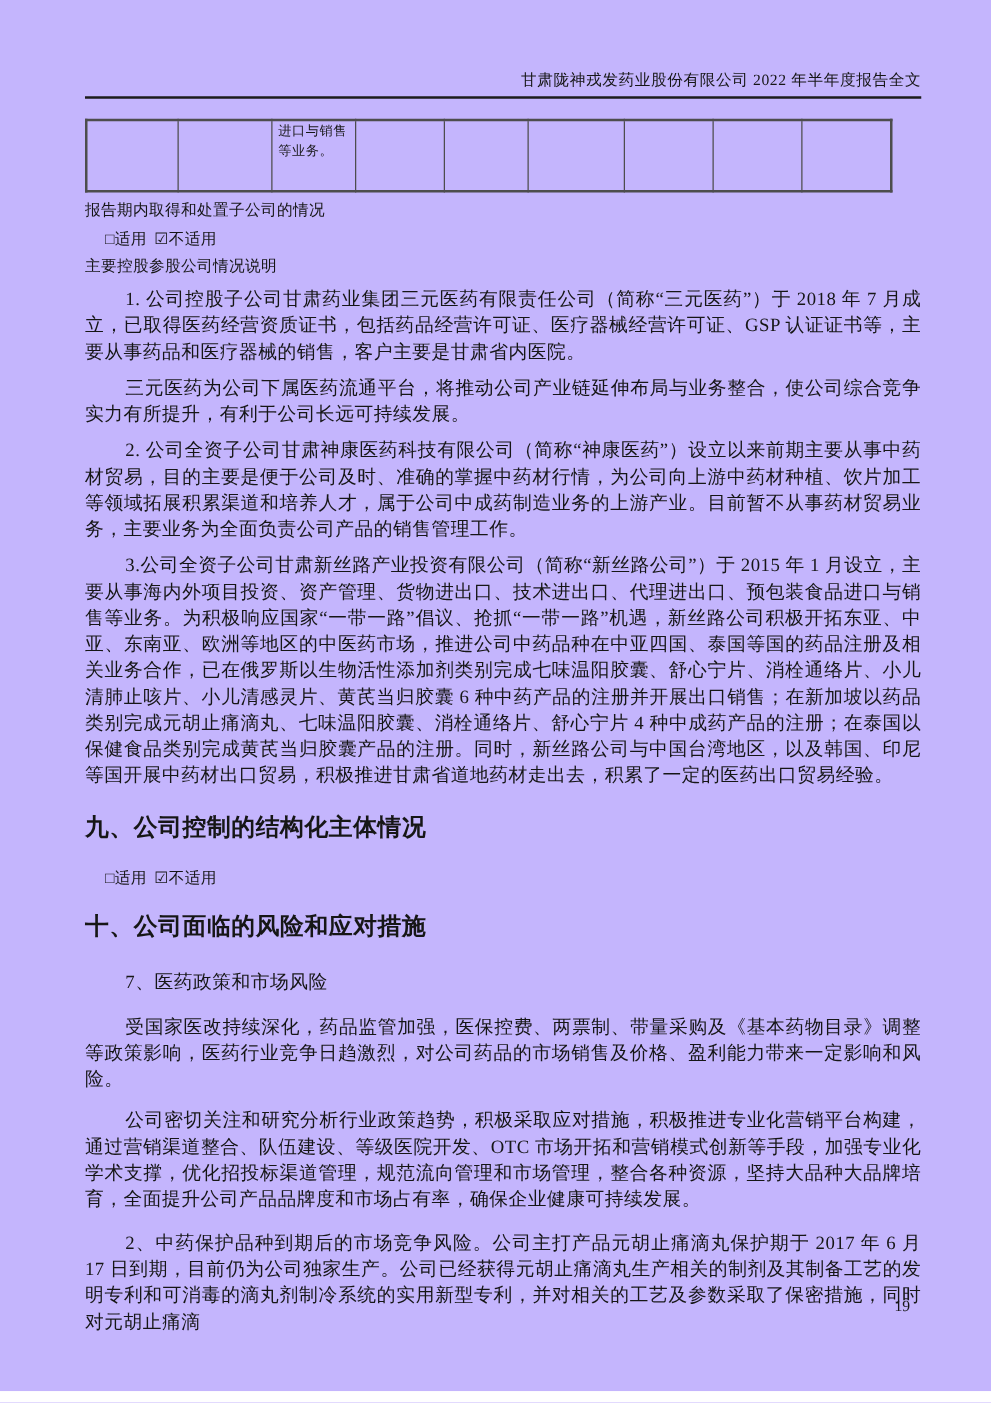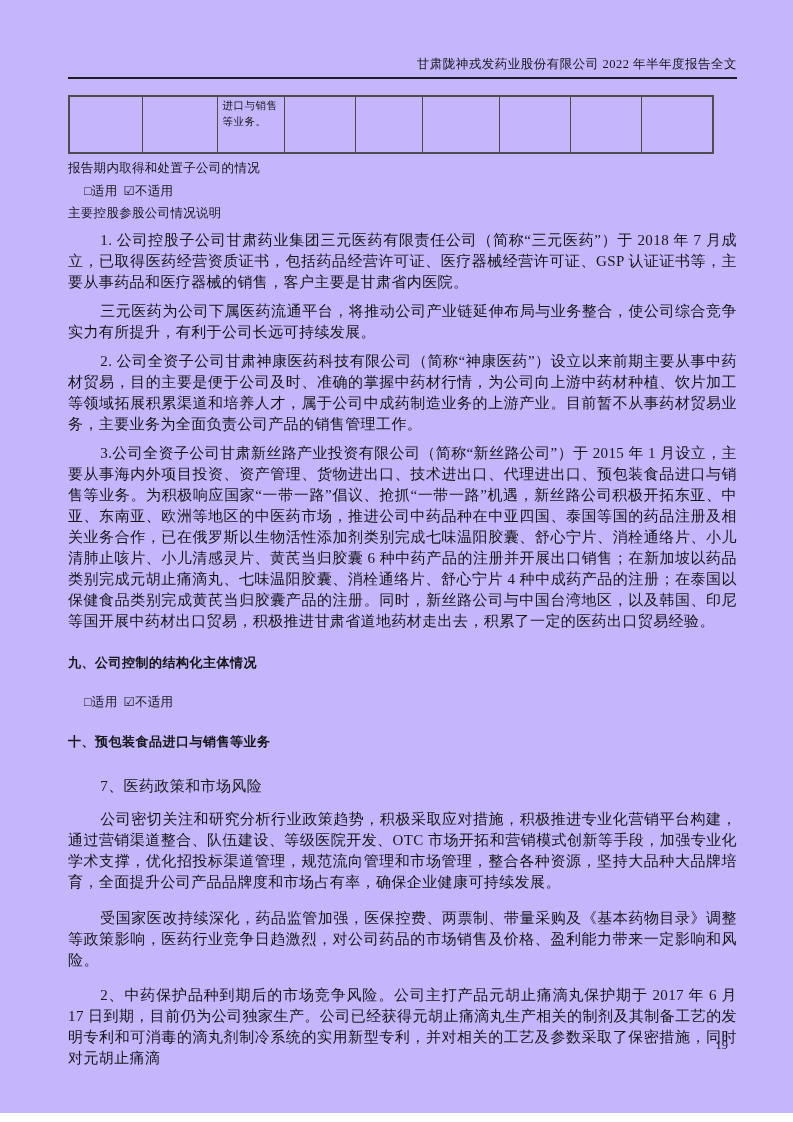--- a/index.html
+++ b/index.html
@@ -59,21 +59,21 @@
     line-height: 21px;
     text-align: justify;
     text-indent: 2.15em;
     margin: 8px 0 0 0;
     letter-spacing: 0.4px;
   }
 
   .section-heading {
     font-family: "Liberation Sans", "DejaVu Sans", sans-serif;
     font-weight: bold;
-    font-size: 13px;
+    font-size: 19px;
     line-height: 22px;
     letter-spacing: 0.5px;
     margin: 20px 0 0 0;
   }
   .after-heading { margin-top: 20px; }
   .risk-title { margin-top: 23px; }
   .risk-desc { margin-top: 15px; }
   .risk-resp { margin-top: 12px; }
   .risk-2 { margin-top: 14px; }
 
@@ -133,23 +133,23 @@
     <p class="body-para">三元医药为公司下属医药流通平台，将推动公司产业链延伸布局与业务整合，使公司综合竞争实力有所提升，有利于公司长远可持续发展。</p>
     <p class="body-para">2. 公司全资子公司甘肃神康医药科技有限公司（简称“神康医药”）设立以来前期主要从事中药材贸易，目的主要是便于公司及时、准确的掌握中药材行情，为公司向上游中药材种植、饮片加工等领域拓展积累渠道和培养人才，属于公司中成药制造业务的上游产业。目前暂不从事药材贸易业务，主要业务为全面负责公司产品的销售管理工作。</p>
     <p class="body-para">3.公司全资子公司甘肃新丝路产业投资有限公司（简称“新丝路公司”）于 2015 年 1 月设立，主要从事海内外项目投资、资产管理、货物进出口、技术进出口、代理进出口、预包装食品进口与销售等业务。为积极响应国家“一带一路”倡议、抢抓“一带一路”机遇，新丝路公司积极开拓东亚、中亚、东南亚、欧洲等地区的中医药市场，推进公司中药品种在中亚四国、泰国等国的药品注册及相关业务合作，已在俄罗斯以生物活性添加剂类别完成七味温阳胶囊、舒心宁片、消栓通络片、小儿清肺止咳片、小儿清感灵片、黄芪当归胶囊 6 种中药产品的注册并开展出口销售；在新加坡以药品类别完成元胡止痛滴丸、七味温阳胶囊、消栓通络片、舒心宁片 4 种中成药产品的注册；在泰国以保健食品类别完成黄芪当归胶囊产品的注册。同时，新丝路公司与中国台湾地区，以及韩国、印尼等国开展中药材出口贸易，积极推进甘肃省道地药材走出去，积累了一定的医药出口贸易经验。</p>
 
     <div class="section-heading">九、公司控制的结构化主体情况</div>
 
     <div class="small-line checkbox-line after-heading">
       <span class="cb">□适用</span><span>☑不适用</span>
     </div>
 
-    <div class="section-heading">十、预包装食品进口与销售等业务</div>
+    <div class="section-heading">十、公司面临的风险和应对措施</div>
 
     <p class="body-para risk-title">7、医药政策和市场风险</p>
+    <p class="body-para risk-desc">受国家医改持续深化，药品监管加强，医保控费、两票制、带量采购及《基本药物目录》调整等政策影响，医药行业竞争日趋激烈，对公司药品的市场销售及价格、盈利能力带来一定影响和风险。</p>
     <p class="body-para risk-resp">公司密切关注和研究分析行业政策趋势，积极采取应对措施，积极推进专业化营销平台构建，通过营销渠道整合、队伍建设、等级医院开发、OTC 市场开拓和营销模式创新等手段，加强专业化学术支撑，优化招投标渠道管理，规范流向管理和市场管理，整合各种资源，坚持大品种大品牌培育，全面提升公司产品品牌度和市场占有率，确保企业健康可持续发展。</p>
-    <p class="body-para risk-desc">受国家医改持续深化，药品监管加强，医保控费、两票制、带量采购及《基本药物目录》调整等政策影响，医药行业竞争日趋激烈，对公司药品的市场销售及价格、盈利能力带来一定影响和风险。</p>
     <p class="body-para risk-2">2、中药保护品种到期后的市场竞争风险。公司主打产品元胡止痛滴丸保护期于 2017 年 6 月 17 日到期，目前仍为公司独家生产。公司已经获得元胡止痛滴丸生产相关的制剂及其制备工艺的发明专利和可消毒的滴丸剂制冷系统的实用新型专利，并对相关的工艺及参数采取了保密措施，同时对元胡止痛滴</p>
 
   </div>
 
   <div class="page-number">19</div>
 </div>
 
 </body></html>

